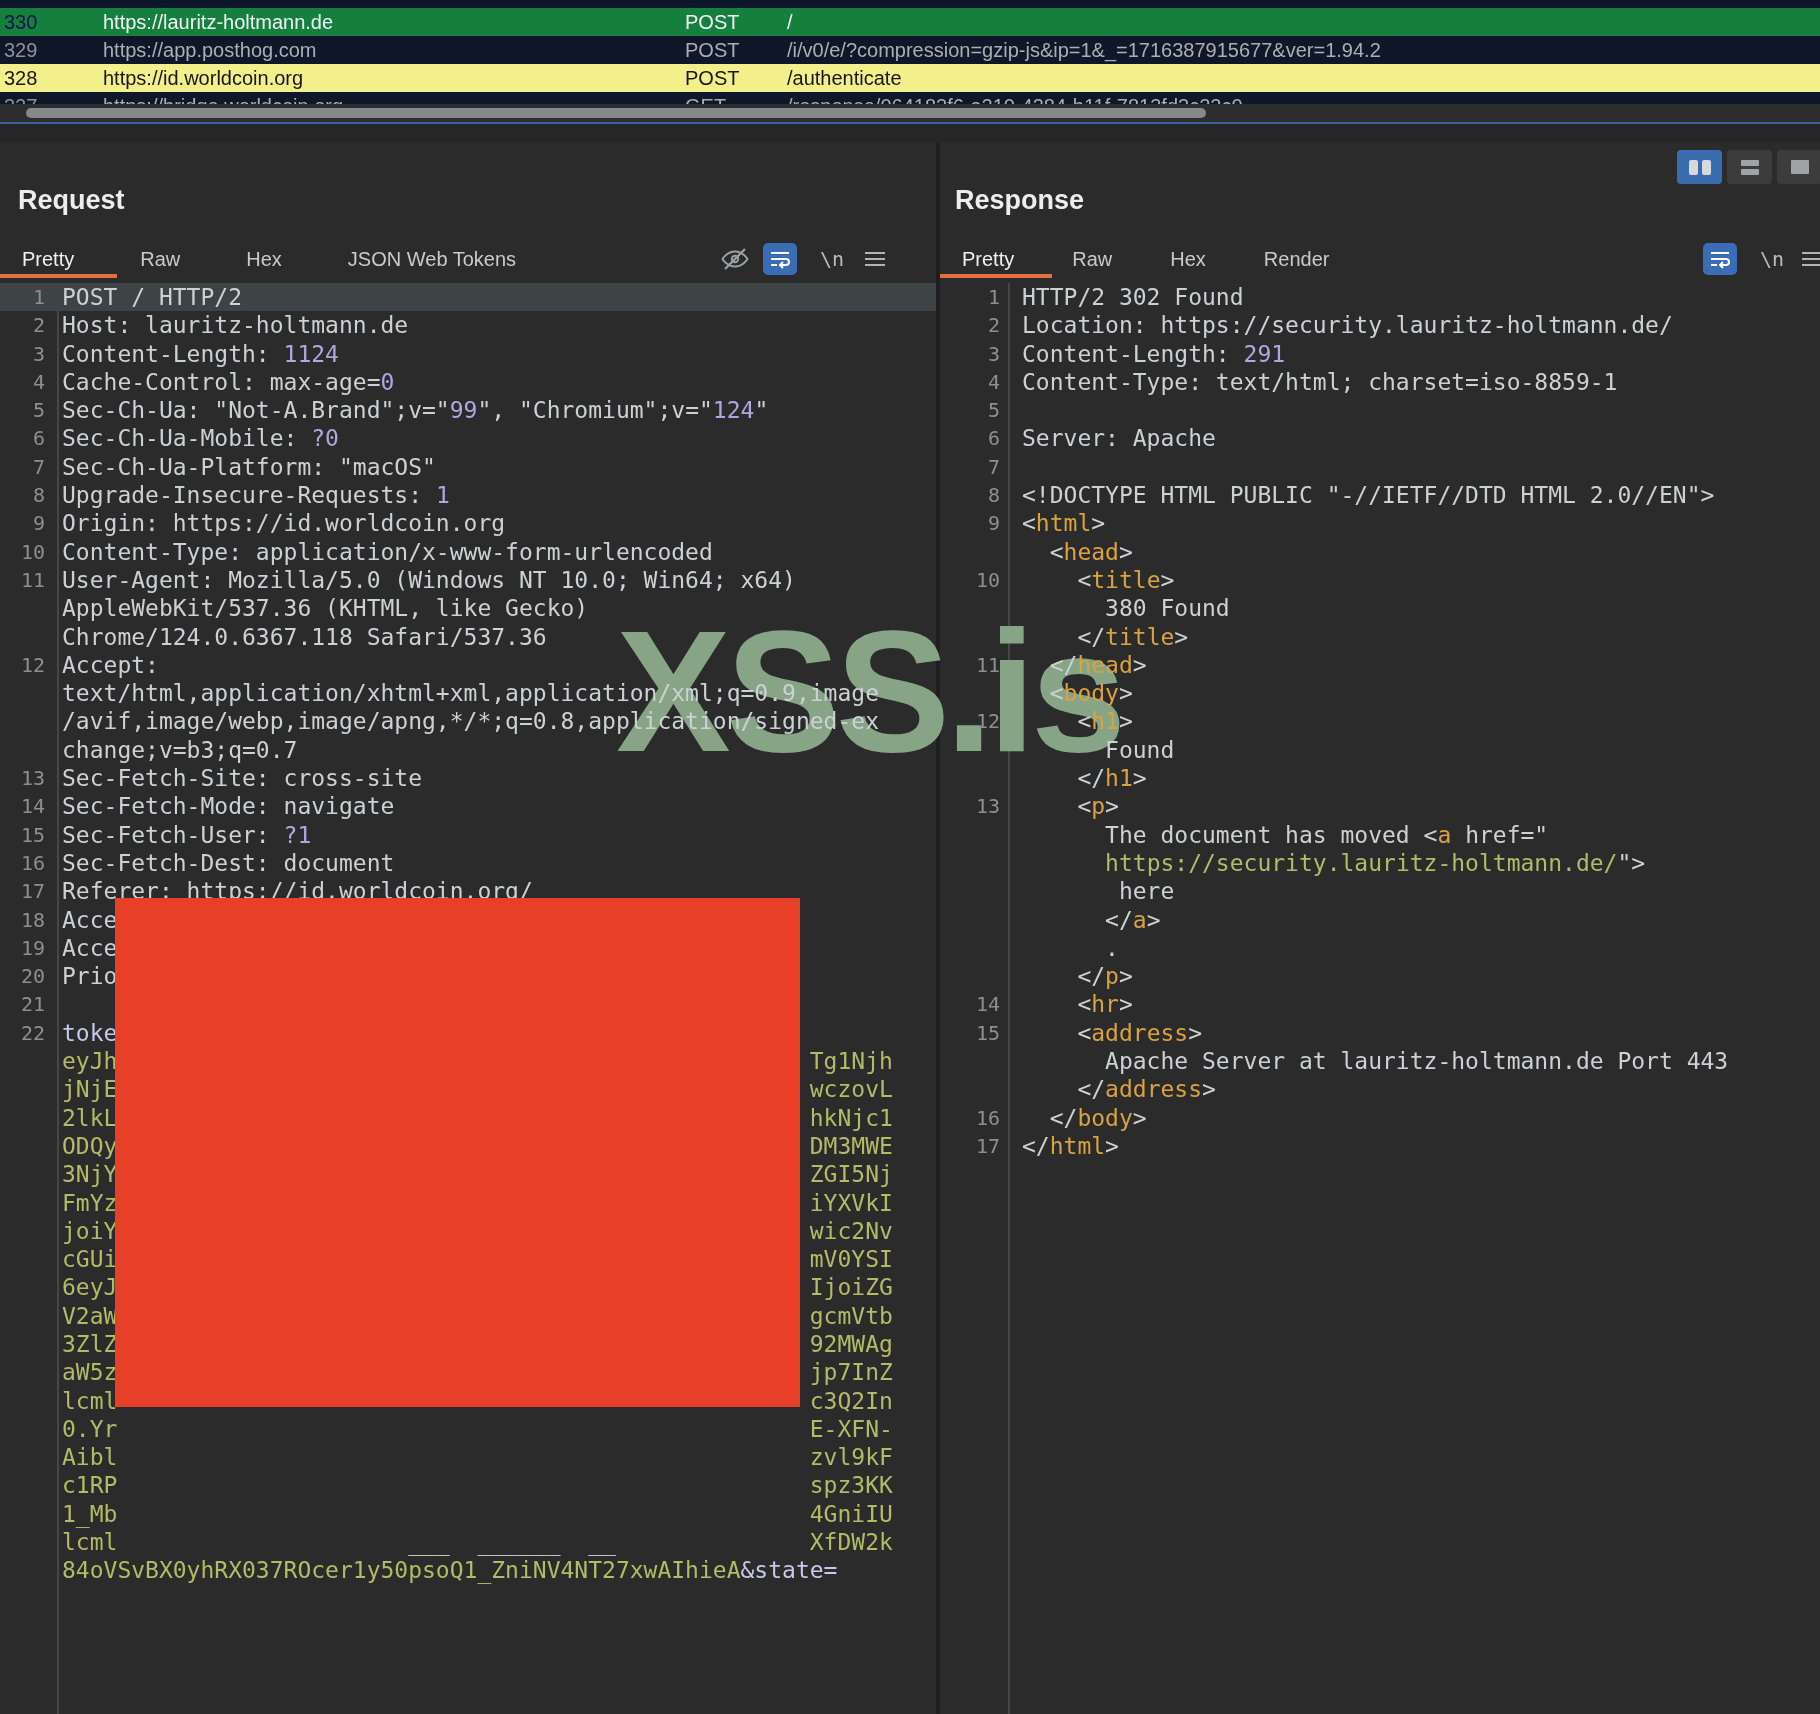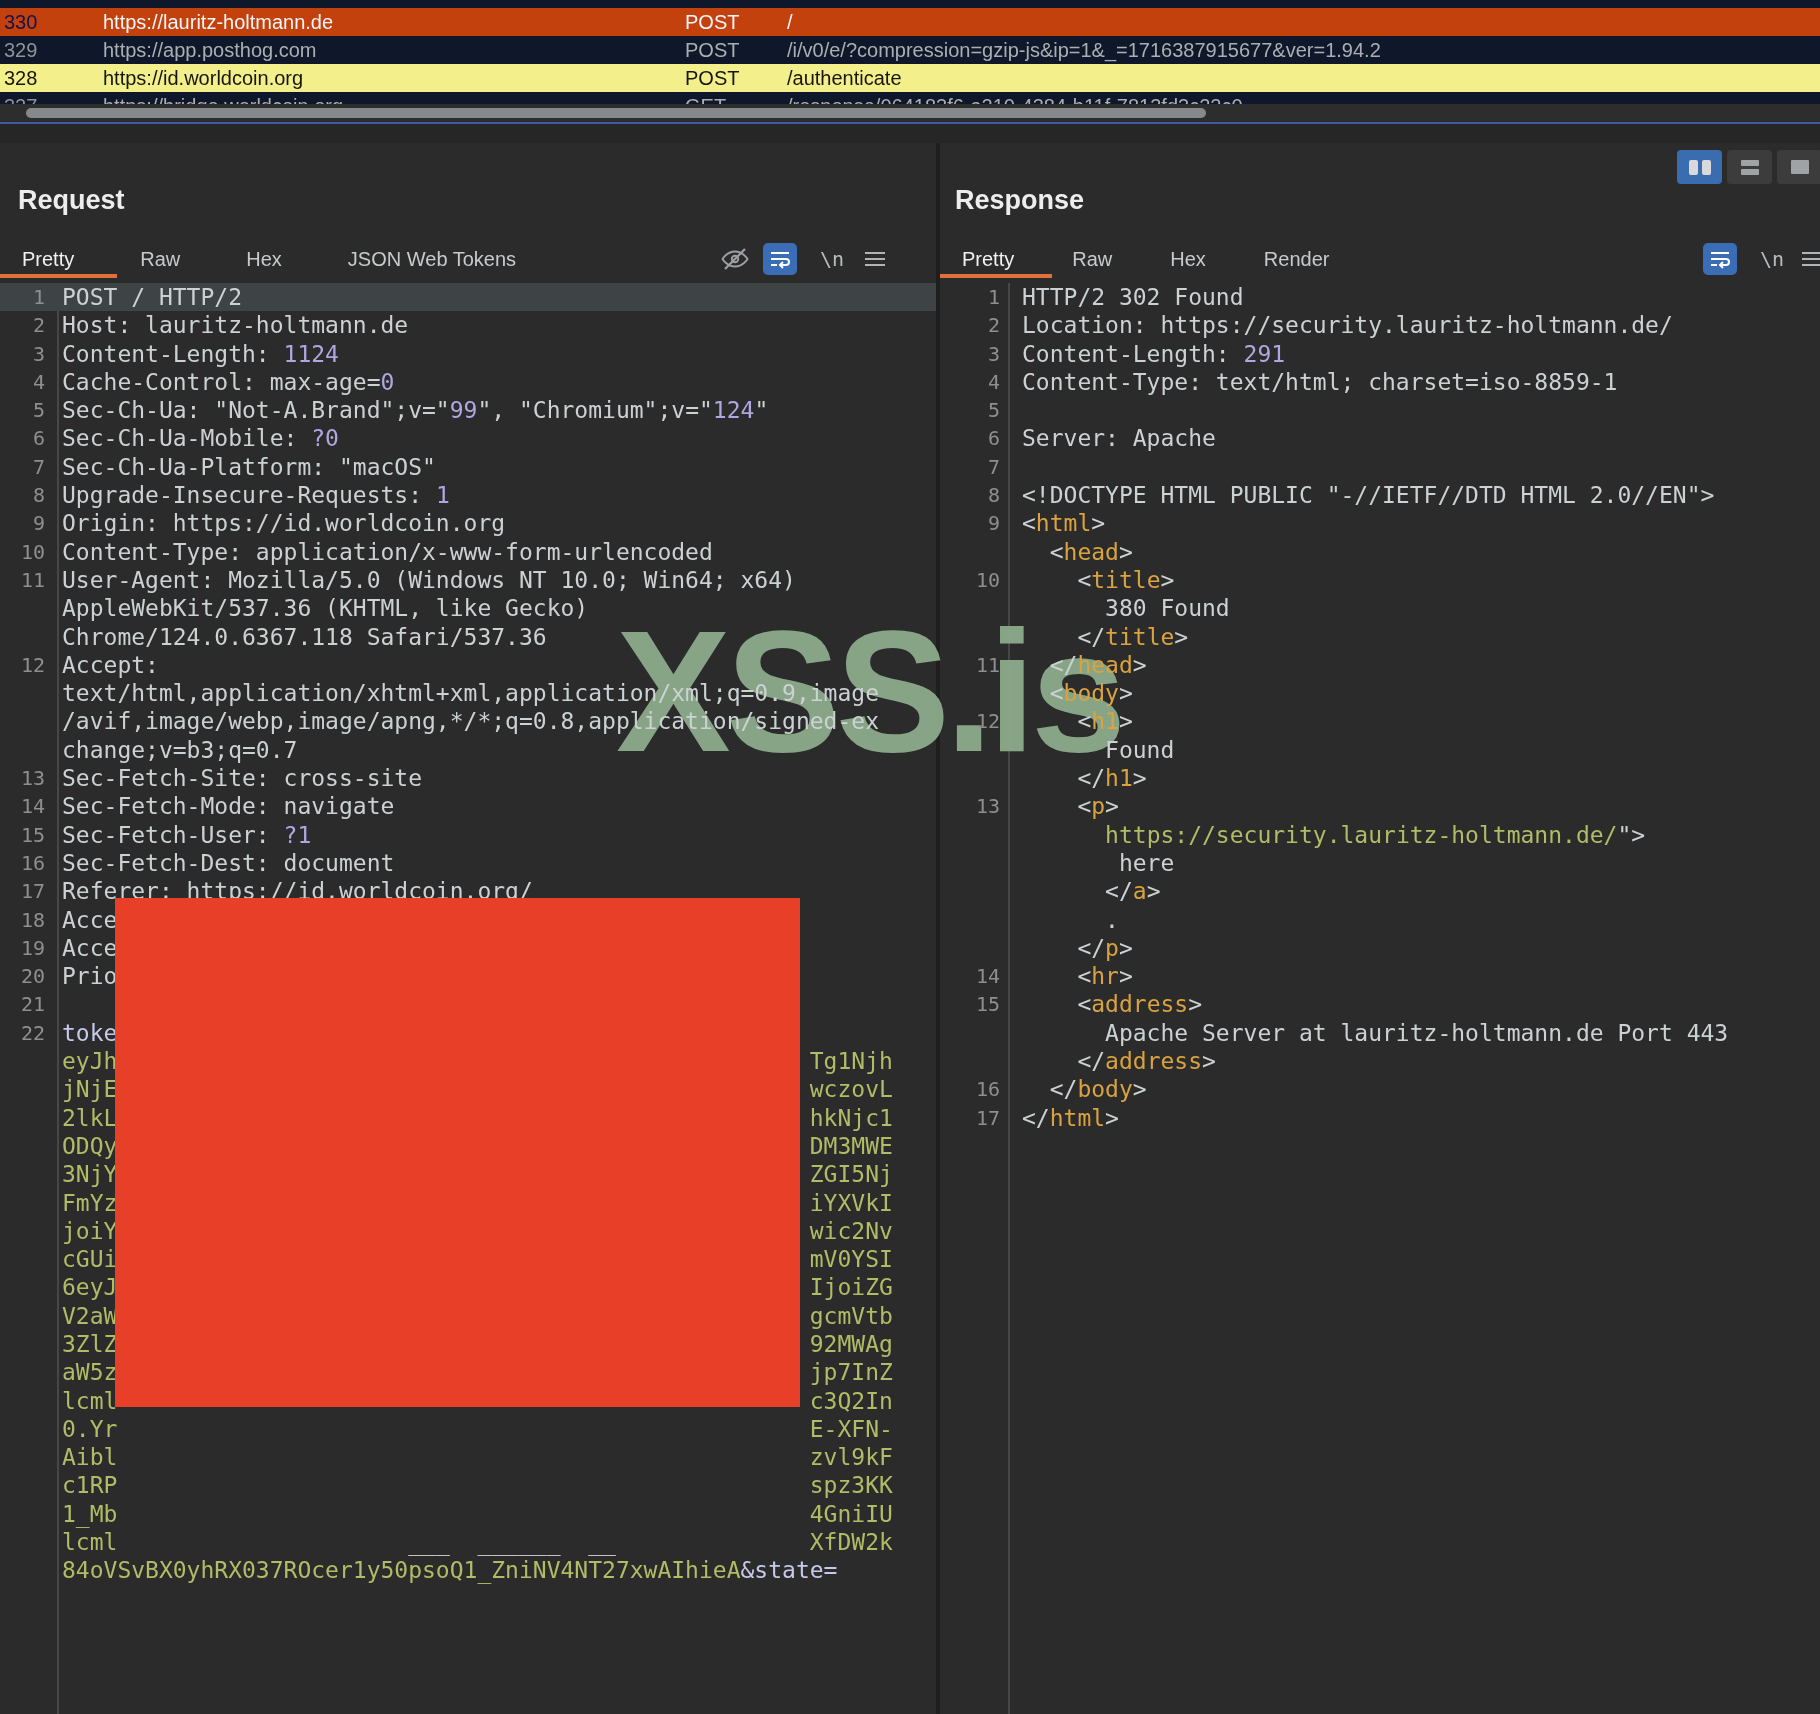--- a/index.html
+++ b/index.html
@@ -9,21 +9,21 @@
   
   .history{position:absolute;left:0;top:0;width:1820px;height:143px;background:#303030;overflow:hidden;}
   .hrow{position:absolute;left:0;width:1820px;height:28px;line-height:28px;font-size:20px;}
   .hrow span{position:absolute;white-space:nowrap;}
   .c-num{left:4px;}
   .c-host{left:103px;}
   .c-method{left:685px;}
   .c-path{left:787px;}
   .row-plain{background:#0f172a;color:#aab0b2;}
   .row-plain .c-num{color:#8f9496;}
-  .row-selected{background:#c2410c;color:#f4f5f9;}
+  .row-selected{background:#15803d;color:#f4f5f9;}
   .row-selected .c-num{color:#14144a;}
   .row-marked{background:#f3f08c;color:#16160f;}
   .row-marked .c-num{color:#16160f;}
   .hscroll{position:absolute;left:0;top:104px;width:1820px;height:18px;background:#2d2d2d;}
   .hthumb{position:absolute;left:26px;top:4px;width:1180px;height:10px;border-radius:5px;background:#85898c;}
   .focusline{position:absolute;left:0;top:122px;width:1820px;height:2px;background:#3e5c9e;}
   .gapband{position:absolute;left:0;top:124px;width:1820px;height:19px;background:#262626;border-bottom:2px solid #1d1d1d;}
 
   
   .panel{position:absolute;top:143px;height:1571px;background:#2b2b2b;}
@@ -271,20 +271,21 @@
         <div class="crow"><span class="ln"></span><span class="ct"><span class="seg-p">  &lt;</span><span class="seg-t">head</span><span class="seg-p">&gt;</span></span></div>
         <div class="crow"><span class="ln">10</span><span class="ct"><span class="seg-p">    &lt;</span><span class="seg-t">title</span><span class="seg-p">&gt;</span></span></div>
         <div class="crow"><span class="ln"></span><span class="ct"><span class="seg-p">      380 Found</span></span></div>
         <div class="crow"><span class="ln"></span><span class="ct"><span class="seg-p">    &lt;/</span><span class="seg-t">title</span><span class="seg-p">&gt;</span></span></div>
         <div class="crow"><span class="ln">11</span><span class="ct"><span class="seg-p">  &lt;/</span><span class="seg-t">head</span><span class="seg-p">&gt;</span></span></div>
         <div class="crow"><span class="ln"></span><span class="ct"><span class="seg-p">  &lt;</span><span class="seg-t">body</span><span class="seg-p">&gt;</span></span></div>
         <div class="crow"><span class="ln">12</span><span class="ct"><span class="seg-p">    &lt;</span><span class="seg-t">h1</span><span class="seg-p">&gt;</span></span></div>
         <div class="crow"><span class="ln"></span><span class="ct"><span class="seg-p">      Found</span></span></div>
         <div class="crow"><span class="ln"></span><span class="ct"><span class="seg-p">    &lt;/</span><span class="seg-t">h1</span><span class="seg-p">&gt;</span></span></div>
         <div class="crow"><span class="ln">13</span><span class="ct"><span class="seg-p">    &lt;</span><span class="seg-t">p</span><span class="seg-p">&gt;</span></span></div>
+        <div class="crow"><span class="ln"></span><span class="ct"><span class="seg-p">      The document has moved &lt;</span><span class="seg-t">a</span><span class="seg-p"> href="</span></span></div>
         <div class="crow"><span class="ln"></span><span class="ct"><span class="seg-p">      </span><span class="seg-v">https://security.lauritz-holtmann.de/</span><span class="seg-p">"&gt;</span></span></div>
         <div class="crow"><span class="ln"></span><span class="ct"><span class="seg-p">       here</span></span></div>
         <div class="crow"><span class="ln"></span><span class="ct"><span class="seg-p">      &lt;/</span><span class="seg-t">a</span><span class="seg-p">&gt;</span></span></div>
         <div class="crow"><span class="ln"></span><span class="ct"><span class="seg-p">      .</span></span></div>
         <div class="crow"><span class="ln"></span><span class="ct"><span class="seg-p">    &lt;/</span><span class="seg-t">p</span><span class="seg-p">&gt;</span></span></div>
         <div class="crow"><span class="ln">14</span><span class="ct"><span class="seg-p">    &lt;</span><span class="seg-t">hr</span><span class="seg-p">&gt;</span></span></div>
         <div class="crow"><span class="ln">15</span><span class="ct"><span class="seg-p">    &lt;</span><span class="seg-t">address</span><span class="seg-p">&gt;</span></span></div>
         <div class="crow"><span class="ln"></span><span class="ct"><span class="seg-p">      Apache Server at lauritz-holtmann.de Port 443</span></span></div>
         <div class="crow"><span class="ln"></span><span class="ct"><span class="seg-p">    &lt;/</span><span class="seg-t">address</span><span class="seg-p">&gt;</span></span></div>
         <div class="crow"><span class="ln">16</span><span class="ct"><span class="seg-p">  &lt;/</span><span class="seg-t">body</span><span class="seg-p">&gt;</span></span></div>

